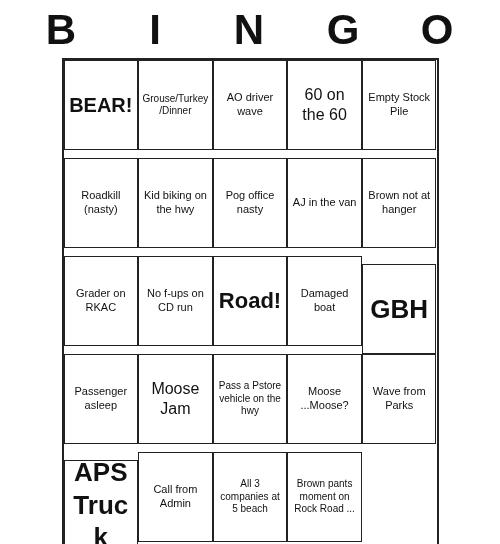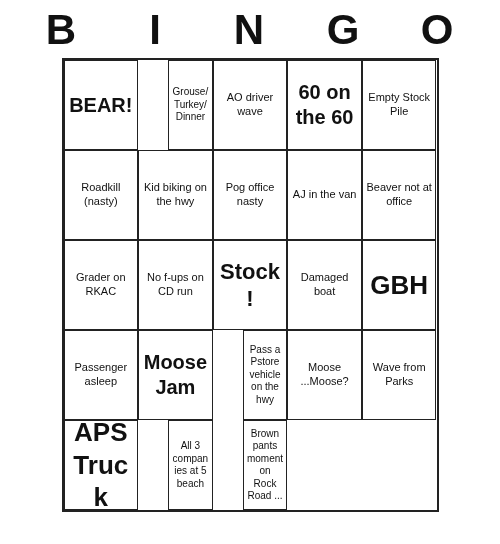--- a/index.html
+++ b/index.html
@@ -54,30 +54,30 @@
     }
 
     .cell.large-text {
       font-size: 20px;
       font-weight: bold;
     }
 
     .cell.extra-large {
       font-size: 26px;
       font-weight: bold;
+      margin-top: 8px;
     }
 
     .cell.medium-bold {
-      font-size: 20px;
-      font-weight: bold;
+      font-size: 16px;
+      font-weight: normal;
     }
 
     .cell.small-text {
       font-size: 10px;
-      margin-left: 30px;
     }
 
     .cell.free {
       font-size: 22px;
       font-weight: bold;
     }
   </style>
 </head>
 <body>
 
@@ -94,30 +94,31 @@
   <div class="cell large-text">BEAR!</div>
   <div class="cell small-text">Grouse/Turkey/Dinner</div>
   <div class="cell">AO driver wave</div>
   <div class="cell medium-bold">60 on the 60</div>
   <div class="cell">Empty Stock Pile</div>
 
   <div class="cell">Roadkill (nasty)</div>
   <div class="cell">Kid biking on the hwy</div>
   <div class="cell">Pog office nasty</div>
   <div class="cell">AJ in the van</div>
-  <div class="cell">Beaver not at office</div>
+  <div class="cell">Brown not at hanger</div>
 
   <div class="cell">Grader on RKAC</div>
   <div class="cell">No f-ups on CD run</div>
-  <div class="cell free">Stock!</div>
+  <div class="cell free">Road!</div>
   <div class="cell">Damaged boat</div>
   <div class="cell extra-large">GBH</div>
 
   <div class="cell">Passenger asleep</div>
   <div class="cell medium-bold">Moose Jam</div>
   <div class="cell small-text">Pass a Pstore vehicle on the hwy</div>
   <div class="cell">Moose ...Moose?</div>
   <div class="cell">Wave from Parks</div>
 
   <div class="cell extra-large">APS Truck</div>
+  <div class="cell">Call from Admin</div>
   <div class="cell small-text">All 3 companies at 5 beach</div>
   <div class="cell small-text">Brown pants moment on Rock Road ...</div>
 </div>
 
 </body></html>

